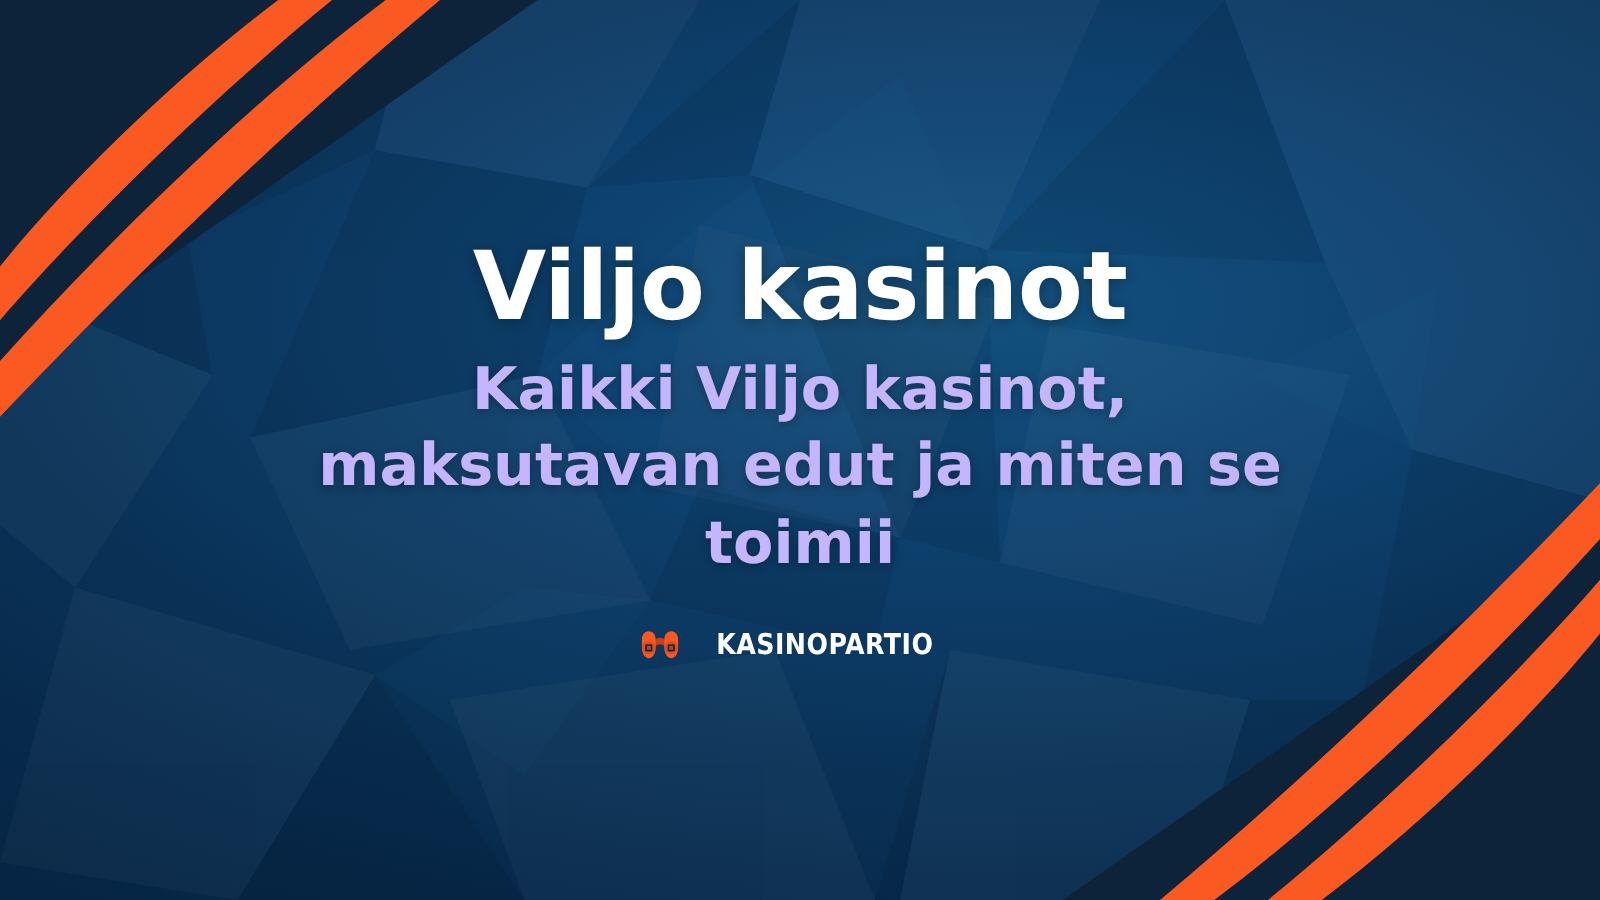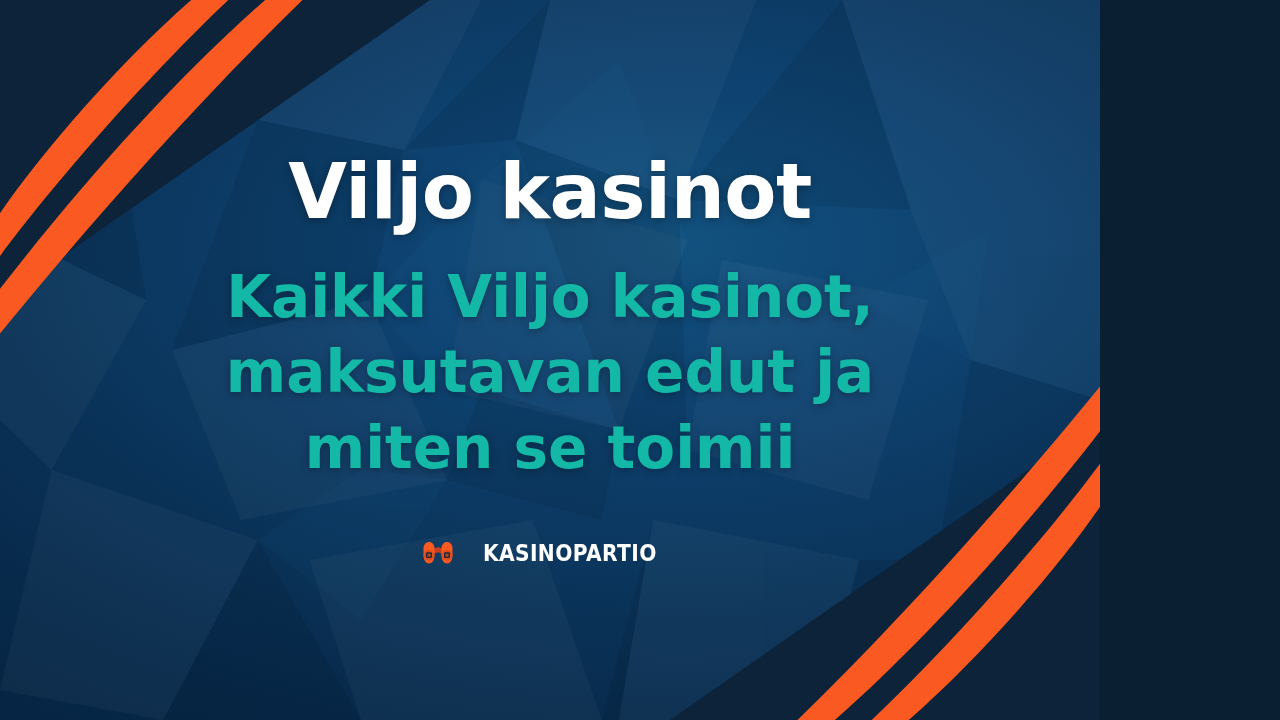--- a/index.html
+++ b/index.html
@@ -2,21 +2,21 @@
 <html><head>
 <meta charset="utf-8">
 <style>
   html, body {
     margin: 0;
     padding: 0;
     background: #0b1f33;
   }
   #stage {
     position: relative;
-    width: 1100px;
+    width: 1280px;
     height: 720px;
     overflow: hidden;
     font-family: "DejaVu Sans", sans-serif;
     background: #0a3056;
   }
 
   
   .bg-base {
     position: absolute;
     inset: 0;
@@ -60,26 +60,26 @@
   .title {
     font-size: 76px;
     font-weight: 700;
     color: #ffffff;
     letter-spacing: -0.5px;
     line-height: 1.0;
     margin: 0 0 14px 0;
     text-shadow: 0 2px 10px rgba(0,0,0,0.30);
   }
   .subtitle {
-    font-size: 58px;
+    font-size: 47px;
     font-weight: 700;
-    color: #14b8a6;
+    color: #c4b5fd;
     line-height: 1.30;
     max-width: 820px;
-    margin: 16px;
+    margin: 0;
     text-shadow: 0 2px 8px rgba(0,0,0,0.30);
   }
   .logo {
     display: flex;
     align-items: center;
     gap: 27px;
     margin-top: 38px;
   }
   .logo-mark { display: block; }
   .logo-word {

